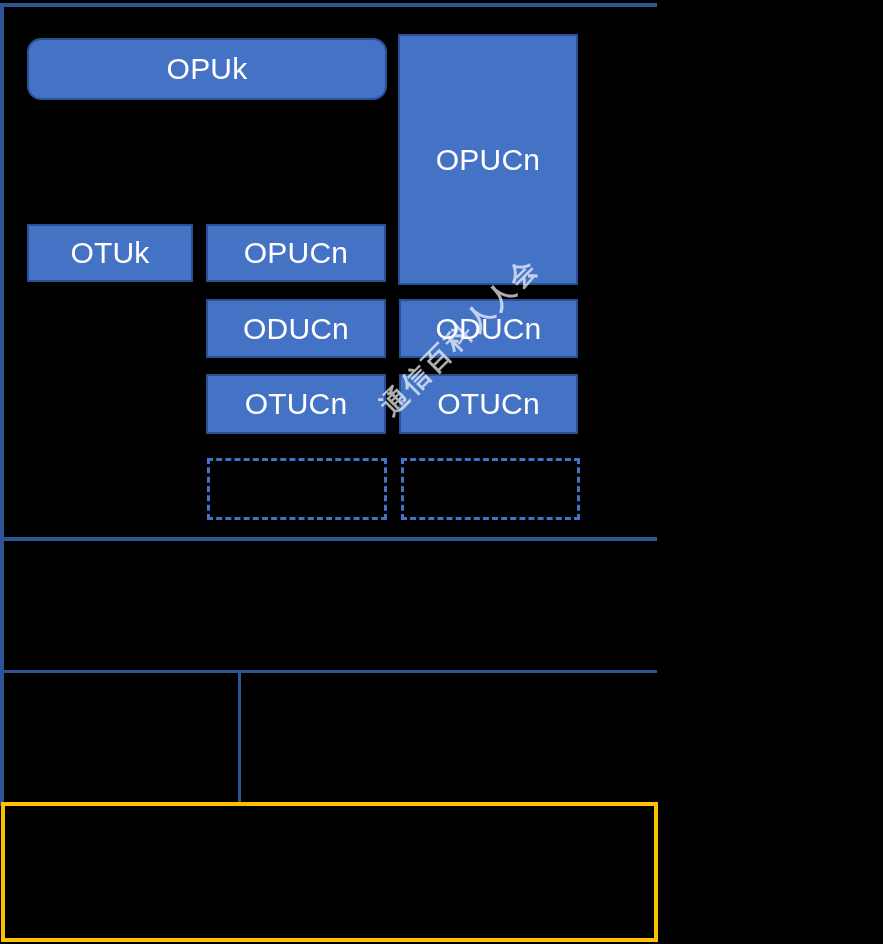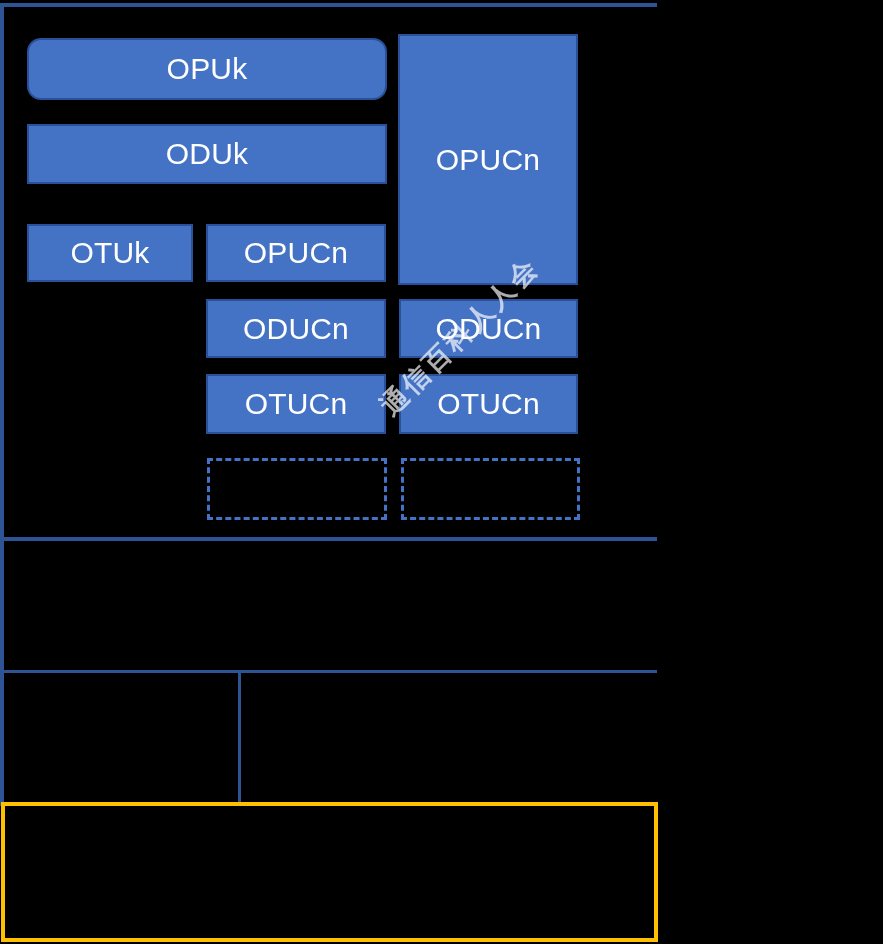--- a/index.html
+++ b/index.html
@@ -105,21 +105,20 @@
   <div class="rule" style="left:0px;  top:670px; width:657px; height:3px;"></div>
   <div class="rule" style="left:0px;  top:673px; width:4px;   height:133px;"></div>
   <div class="rule" style="left:238px;top:673px; width:3px;   height:133px;"></div>
 
   <div class="panel" style="left:4px; top:541px; width:653px; height:129px;"></div>
   <div class="panel" style="left:4px; top:673px; width:234px; height:130px;"></div>
   <div class="panel" style="left:241px; top:673px; width:416px; height:130px;"></div>
 
   <div class="block" style="left:27px; top:38px; width:360px; height:62px;border-radius:14px;">OPUk</div>
 
-  <div class="block" style="left:27px; top:124px; width:360px; height:60px;">ODUk</div>
 
   <div class="block" style="left:27px; top:224px; width:166px; height:58px;">OTUk</div>
 
   <div class="block" style="left:206px; top:224px; width:180px; height:58px;">OPUCn</div>
 
   <div class="block tall" style="left:398px; top:34px; width:180px; height:251px;">OPUCn</div>
 
   <div class="block" style="left:206px; top:299px; width:180px; height:59px;">ODUCn</div>
 
   <div class="block" style="left:399px; top:299px; width:179px; height:59px;">ODUCn</div>

